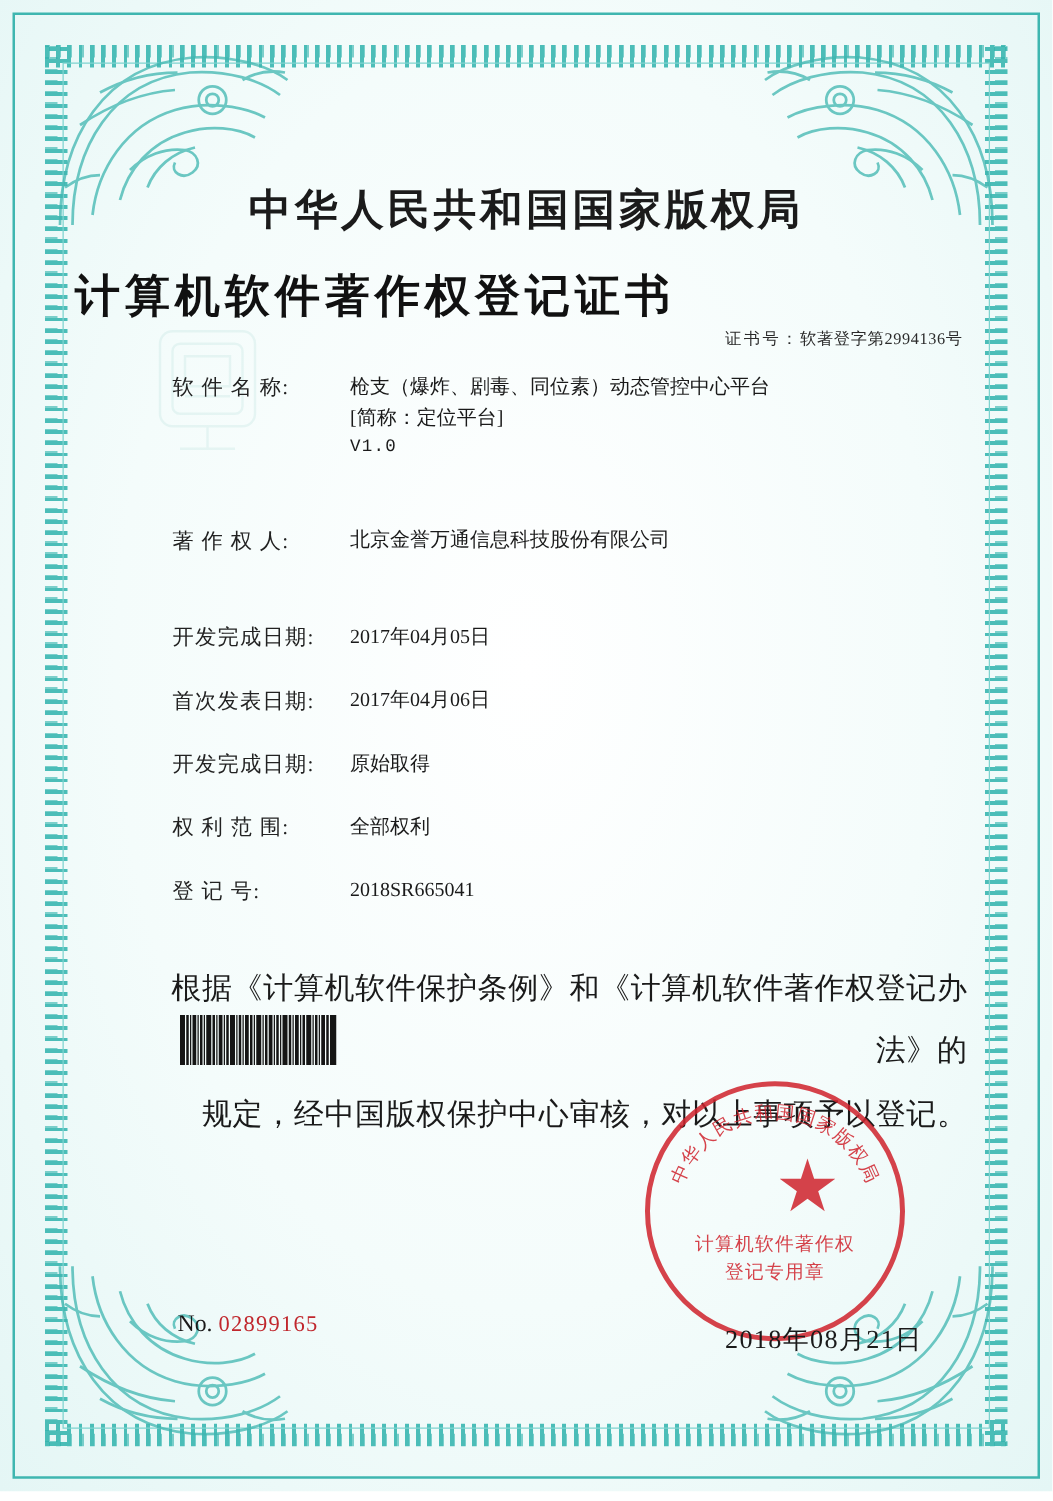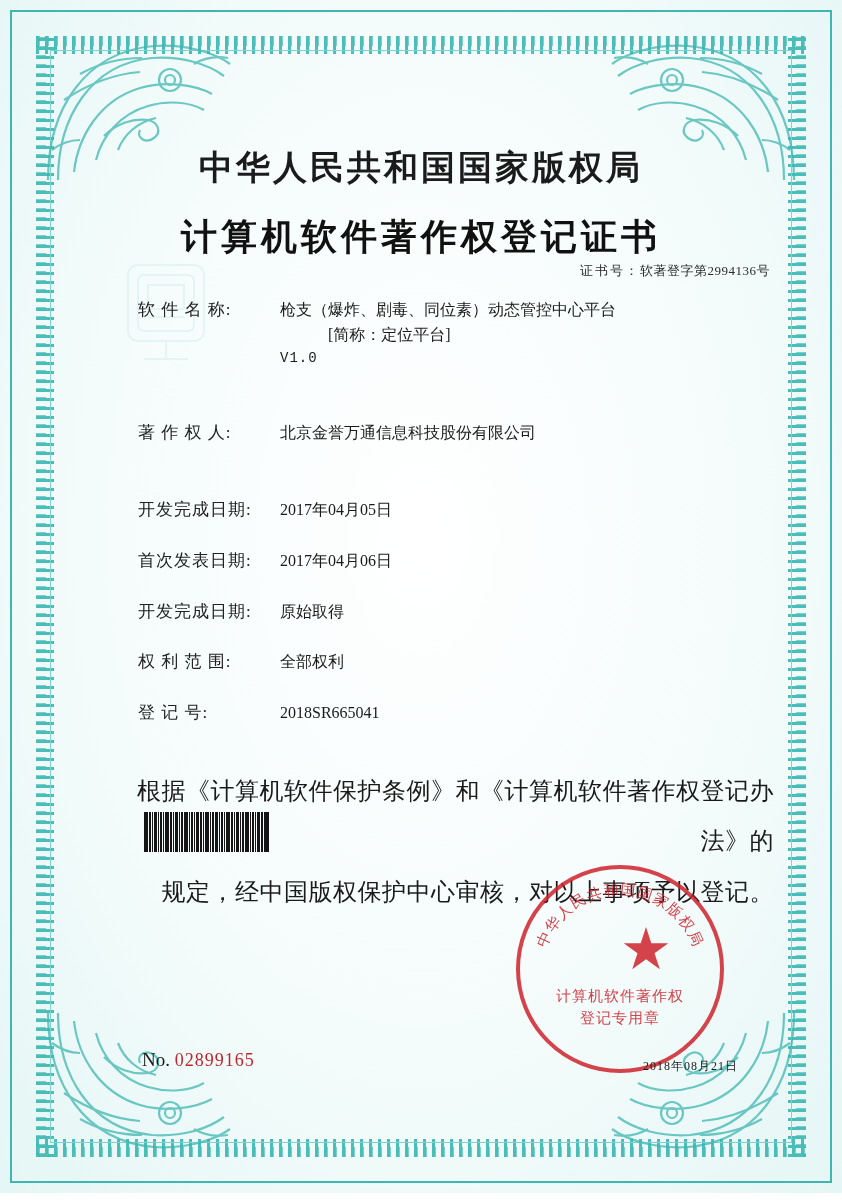--- a/index.html
+++ b/index.html
@@ -65,21 +65,20 @@
     position:absolute;left:60px;top:60px;right:60px;bottom:60px;
   }
   .title1{
     text-align:center;
     font-family:"Liberation Serif", serif;
     font-size:34px;font-weight:bold;color:#1b1b1b;
     letter-spacing:3px;
     margin-top:85px;
   }
   .title2{
-    text-align:center;
     font-size:36px;font-weight:bold;color:#111;
     letter-spacing:4px;
     margin-top:22px;
   }
   .certno{
     text-align:right;
     font-size:13px;color:#2b2b2b;
     padding-right:12px;
     letter-spacing:.5px;
   }
@@ -96,21 +95,21 @@
     width:142px;flex:0 0 142px;
     font-size:17px;color:#222;
     letter-spacing:1px;
     white-space:nowrap;
   }
   .fvalue{
     font-size:16px;color:#1a1a1a;
     line-height:1.55;
     font-family:"Liberation Serif", serif;
   }
-  .fvalue .line2{display:block;margin-left:48px;}
+  .fvalue .line2{display:block;}
   .fvalue .line3{display:block;font-family:"Liberation Mono", monospace;font-size:14px;letter-spacing:1px;}
 
   .gap-a{height:46px;}
   .row-sp{margin-bottom:26px;}
 
   .para{
     margin-top:40px;padding-left:20px;padding-right:8px;
     font-size:24px;line-height:2.1;color:#1a1a1a;
     letter-spacing:.5px;
     text-align:right;
@@ -155,22 +154,22 @@
   }
 
   .docno{
     position:absolute;left:142px;bottom:122px;
     font-size:19px;color:#1a1a1a;
     font-family:"Liberation Serif", serif;
   }
   .docno .num{color:#c0272d;letter-spacing:1px;font-family:Liberation Serif, serif;font-size:18px;}
 
   .issuedate{
-    position:absolute;right:104px;bottom:118px;
-    font-size:12px;color:#1a1a1a;letter-spacing:1px;margin-top:44px;
+    position:absolute;right:104px;bottom:108px;
+    font-size:21px;color:#1a1a1a;letter-spacing:1px;margin-top:44px;
   }
 </style>
 </head>
 <body>
 
 <div class="page">
 
   <div class="border-outer"></div>
   <div class="border-key"></div>
   <div class="border-key2"></div>

